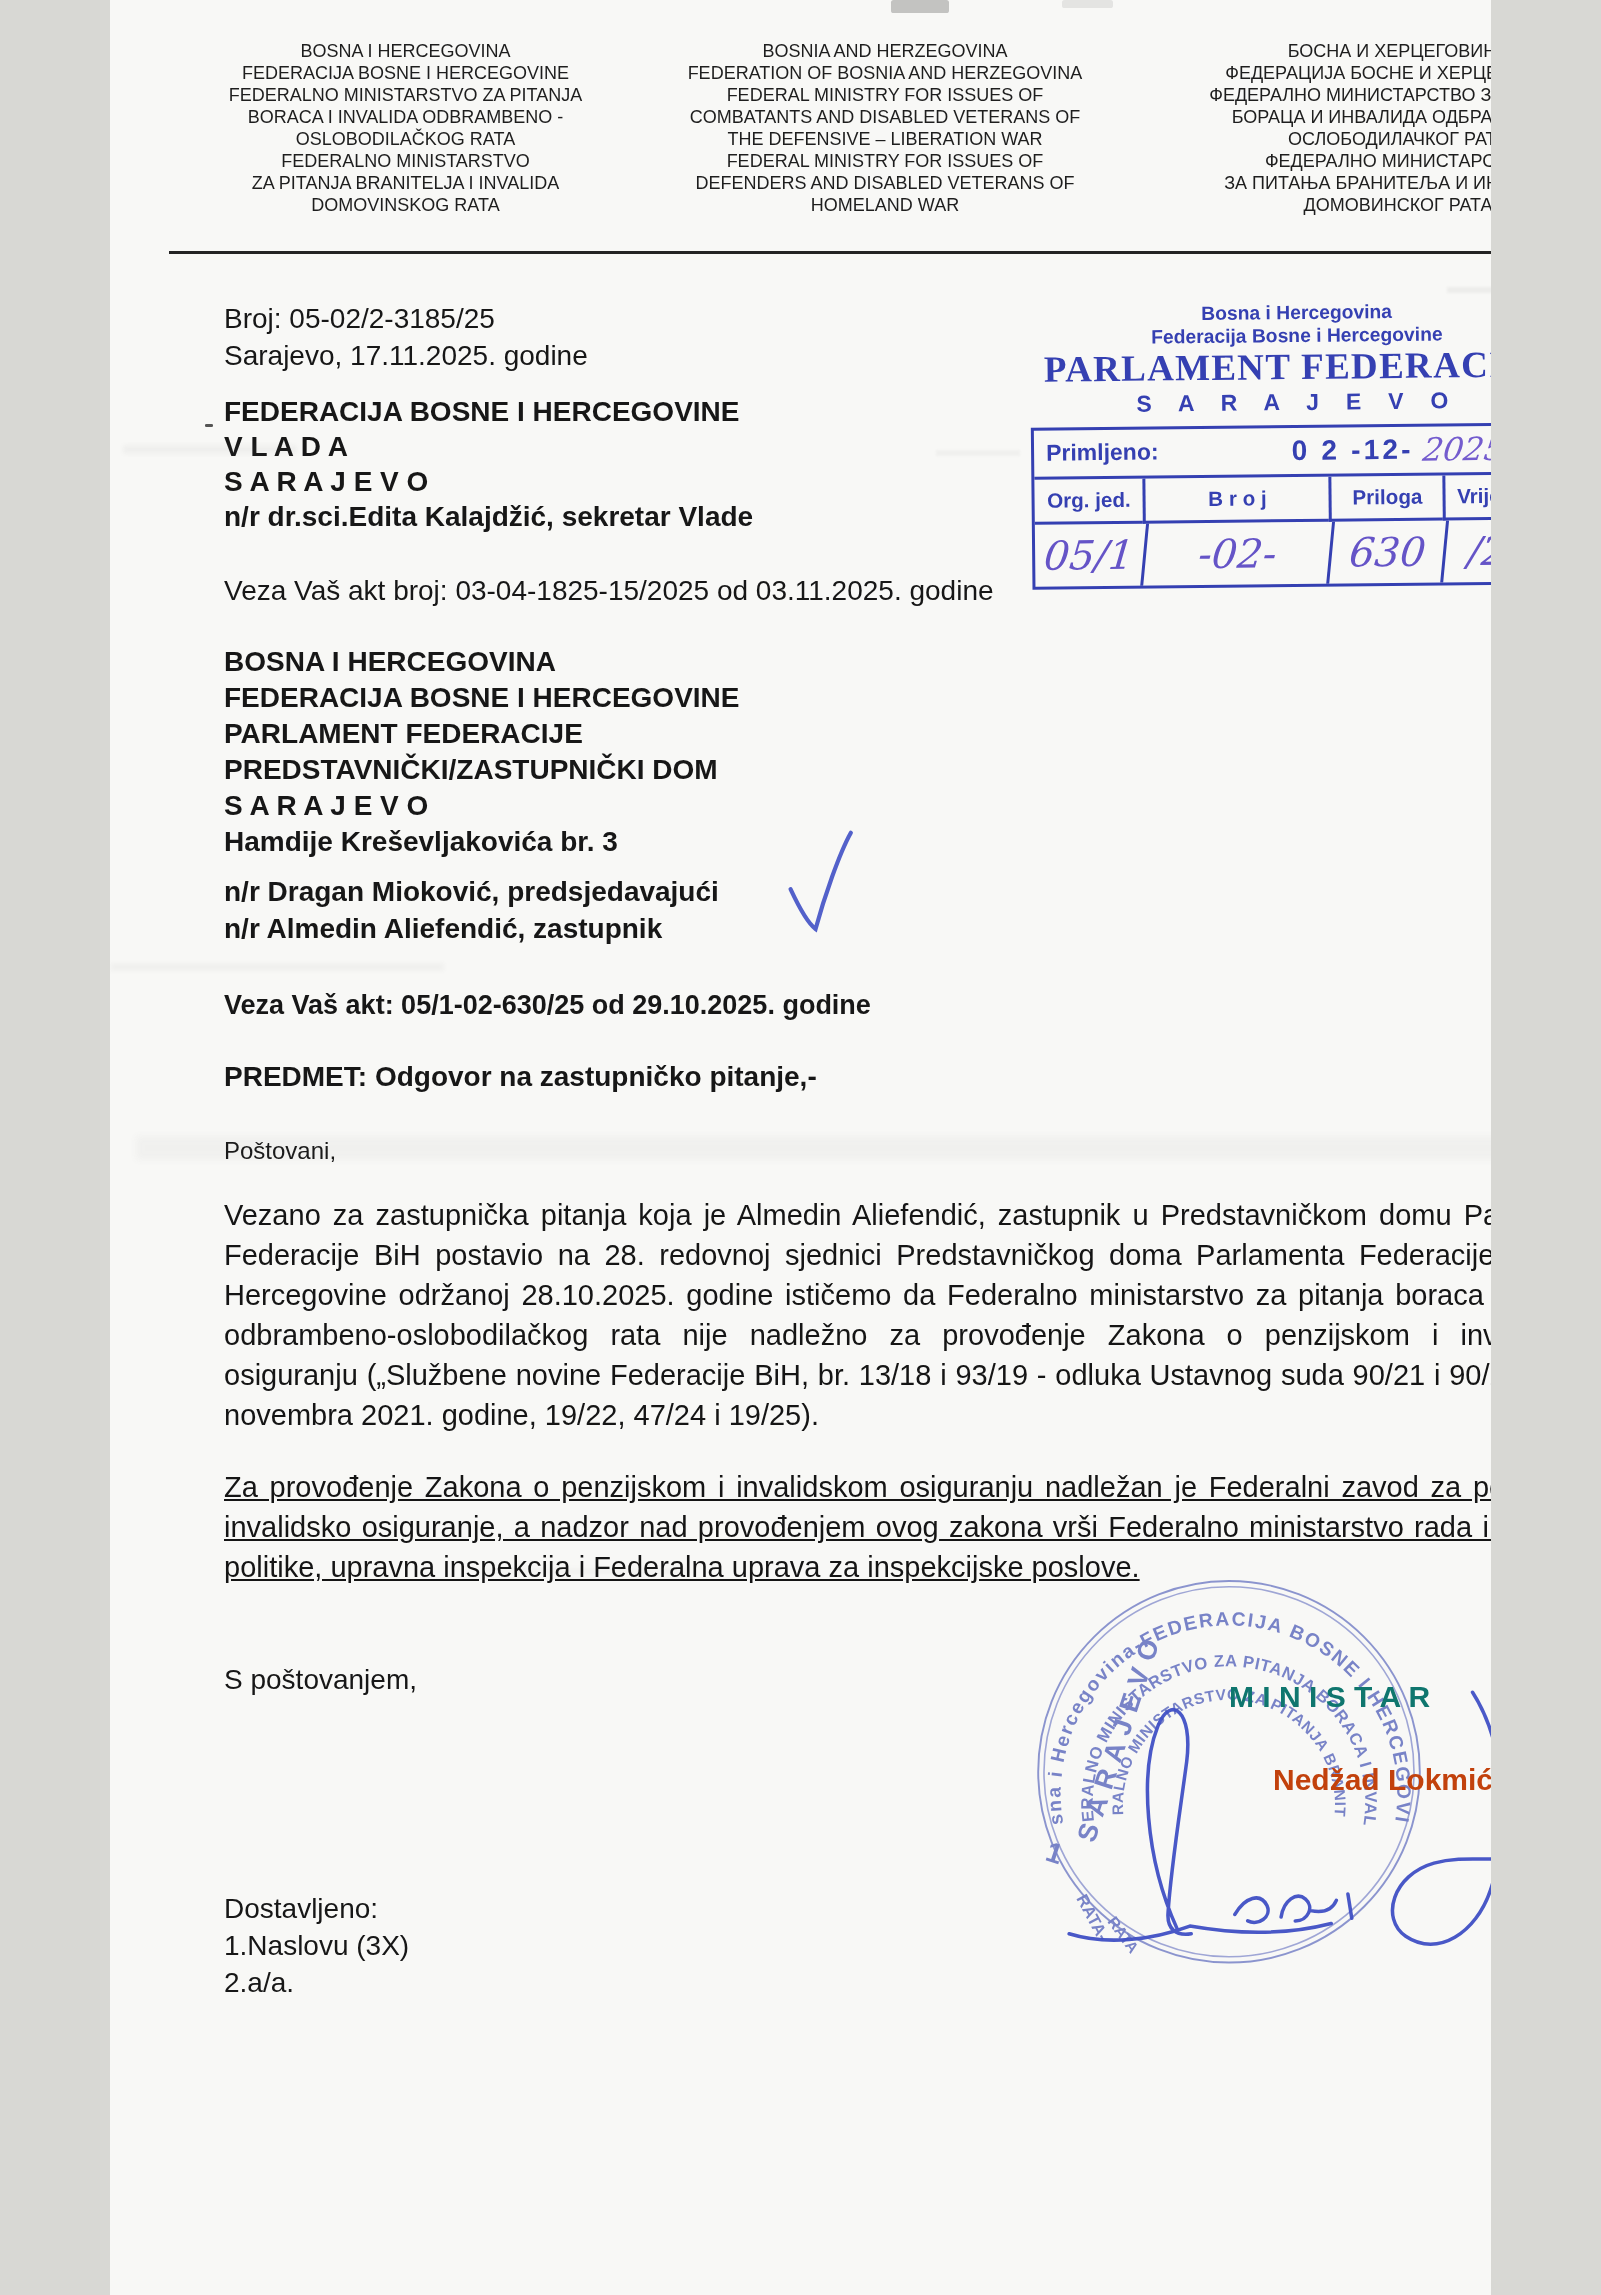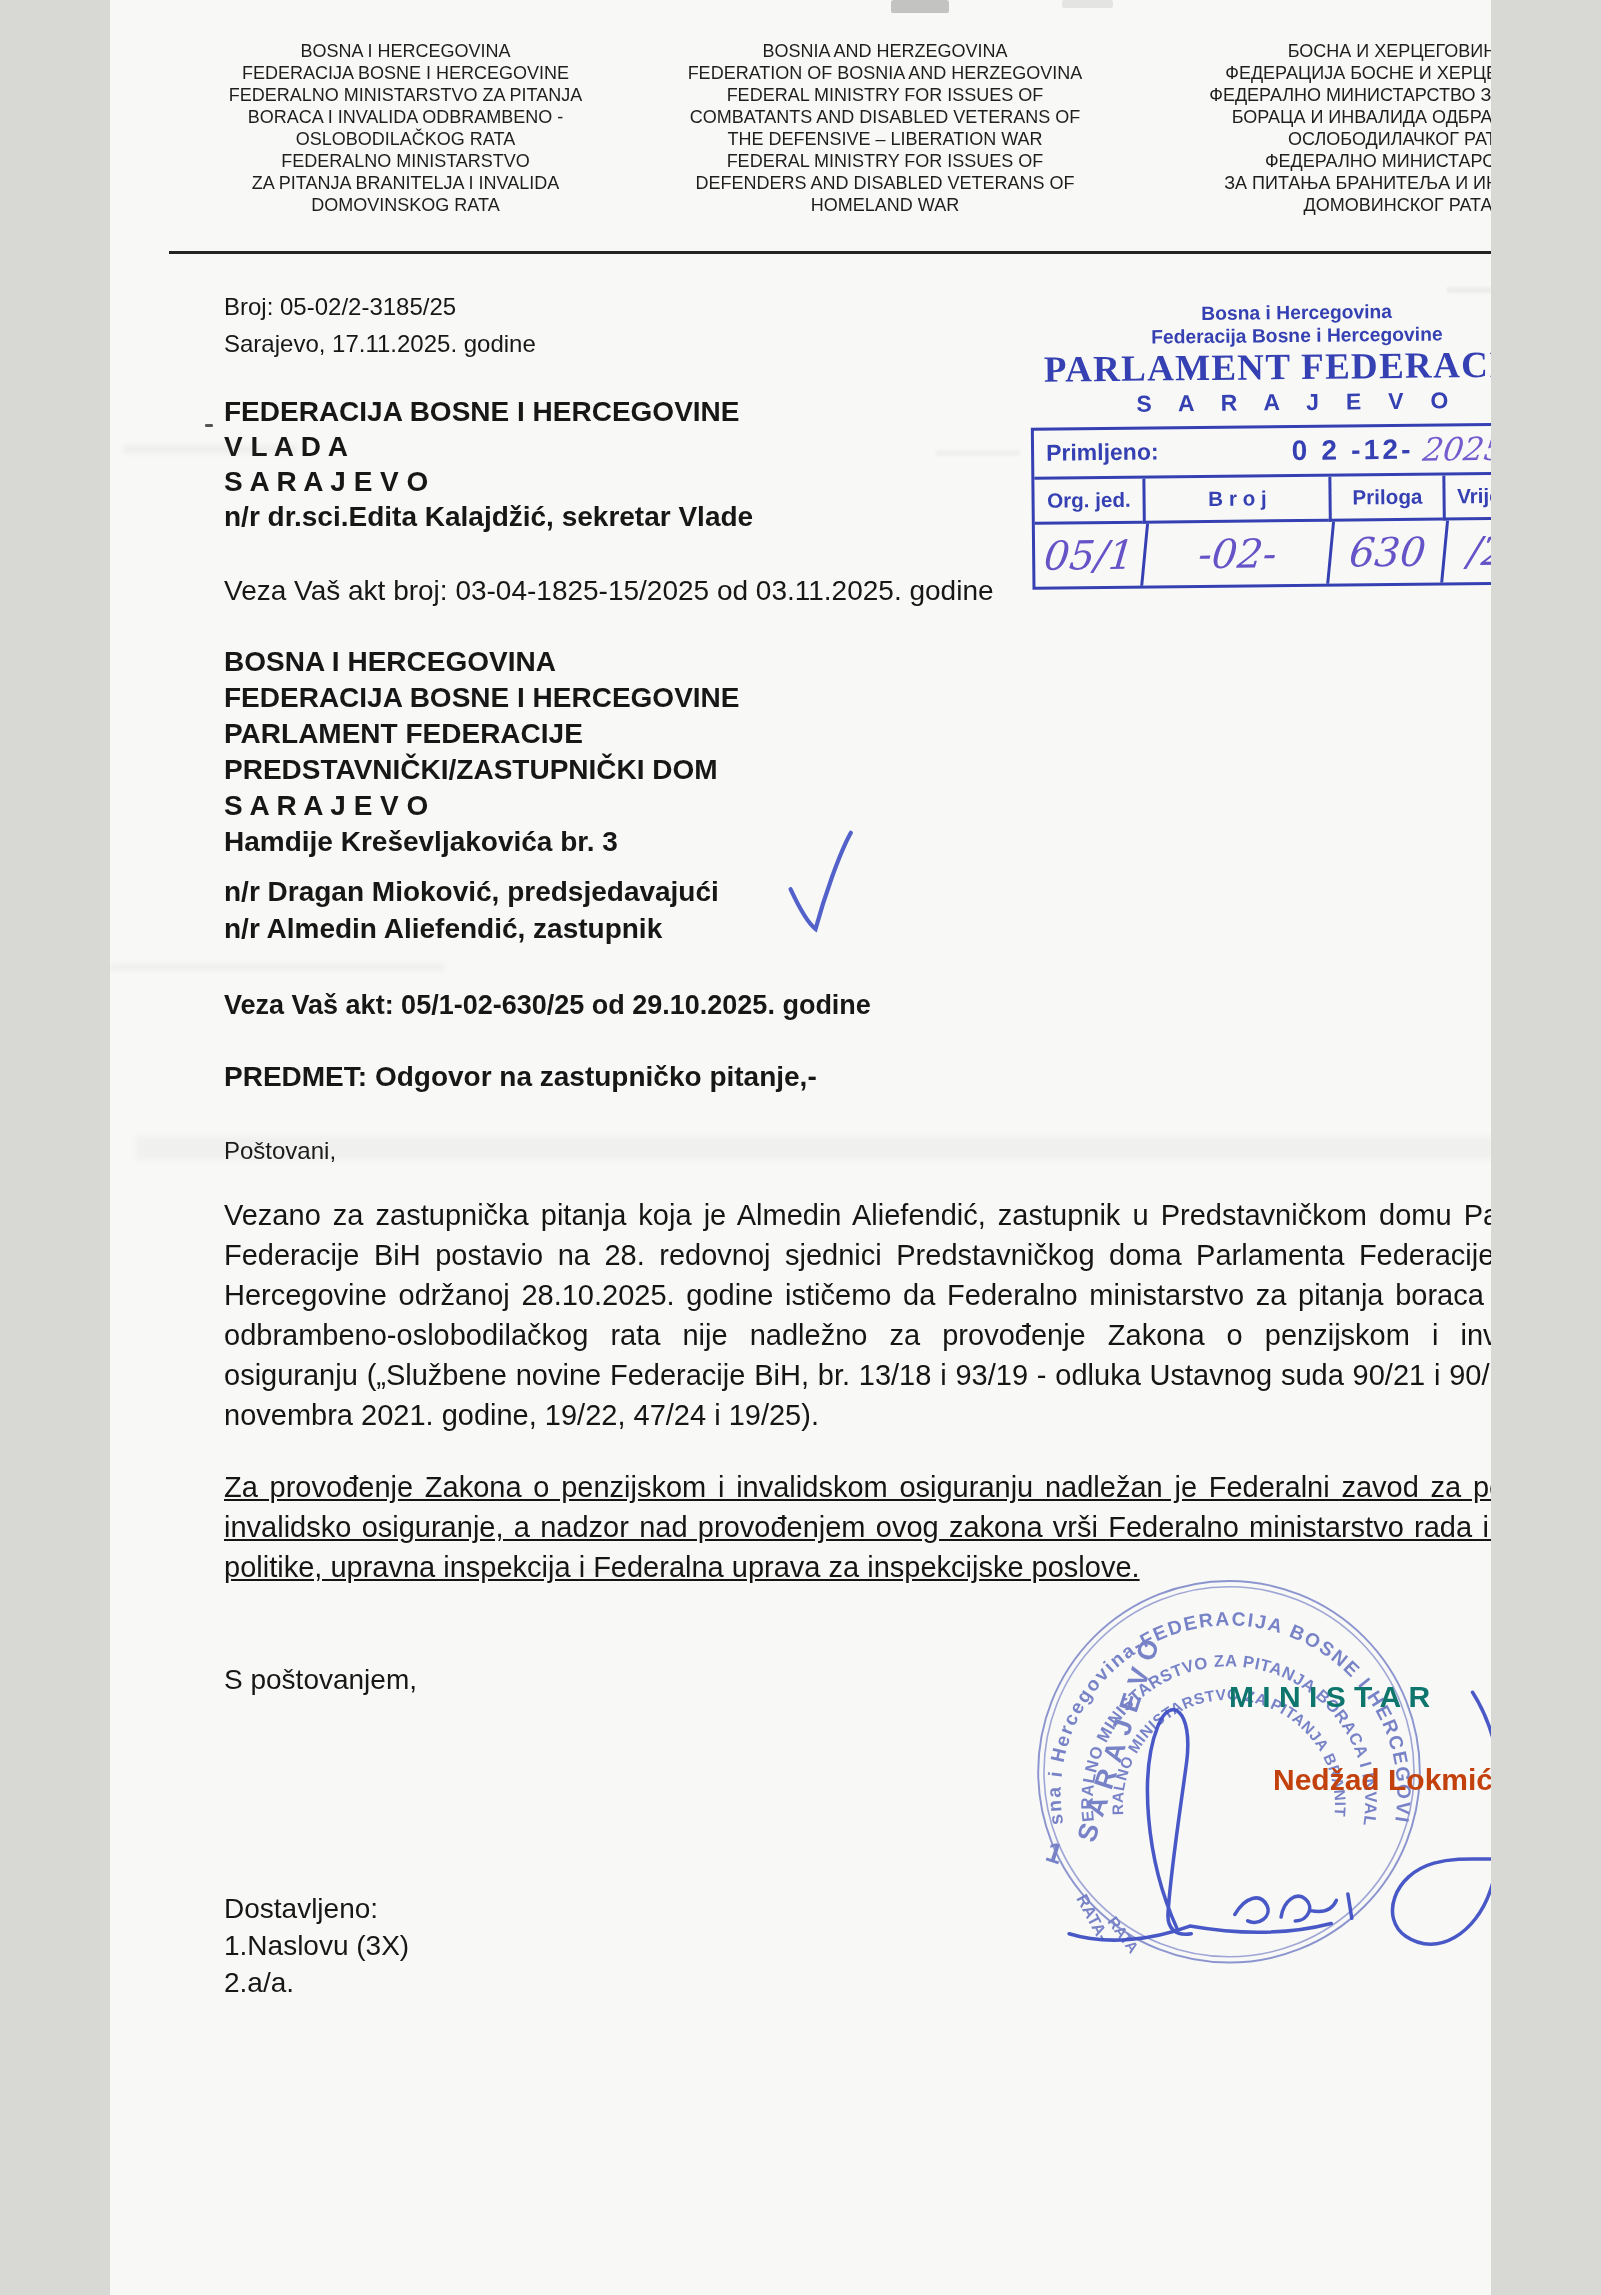--- a/index.html
+++ b/index.html
@@ -14,21 +14,21 @@
     padding-left:36px;
   }
   .abs{position:absolute;}
   .pre{white-space:pre-line;}
 
   
   .hdr-col{top:40px;font-size:18px;line-height:22px;color:#1e1e1e;text-align:center;}
   .hdr-rule{left:59px;top:251px;width:1483px;height:3.2px;background:#242424;}
 
   
-  .ref{left:114px;top:288px;font-size:24px;line-height:37px;}
+  .ref{left:114px;top:300px;font-size:28px;line-height:37px;}
 
   
   .rstamp{left:897px;top:301px;width:582px;color:#2733ad;transform:rotate(-0.6deg);opacity:.93;}
   .rs-l1{font-size:19.3px;line-height:23px;font-weight:700;text-align:center;}
   .rs-l3{font-family:"Liberation Serif",serif;font-size:37px;line-height:40px;font-weight:700;text-align:center;letter-spacing:1.3px;}
   .rs-l4{font-size:23px;line-height:30px;font-weight:700;text-align:center;letter-spacing:10.3px;}
   .rs-table{margin:7.7px 0 0 24.4px;width:534px;border:3.9px solid #2733ad;}
   .rs-row1{display:flex;align-items:center;height:46px;border-bottom:3.2px solid #2733ad;}
   .rs-prim{padding-left:11.6px;font-size:23px;font-weight:700;flex:0 0 46%;}
   .rs-date1{font-size:28px;font-weight:700;letter-spacing:3.2px;}

